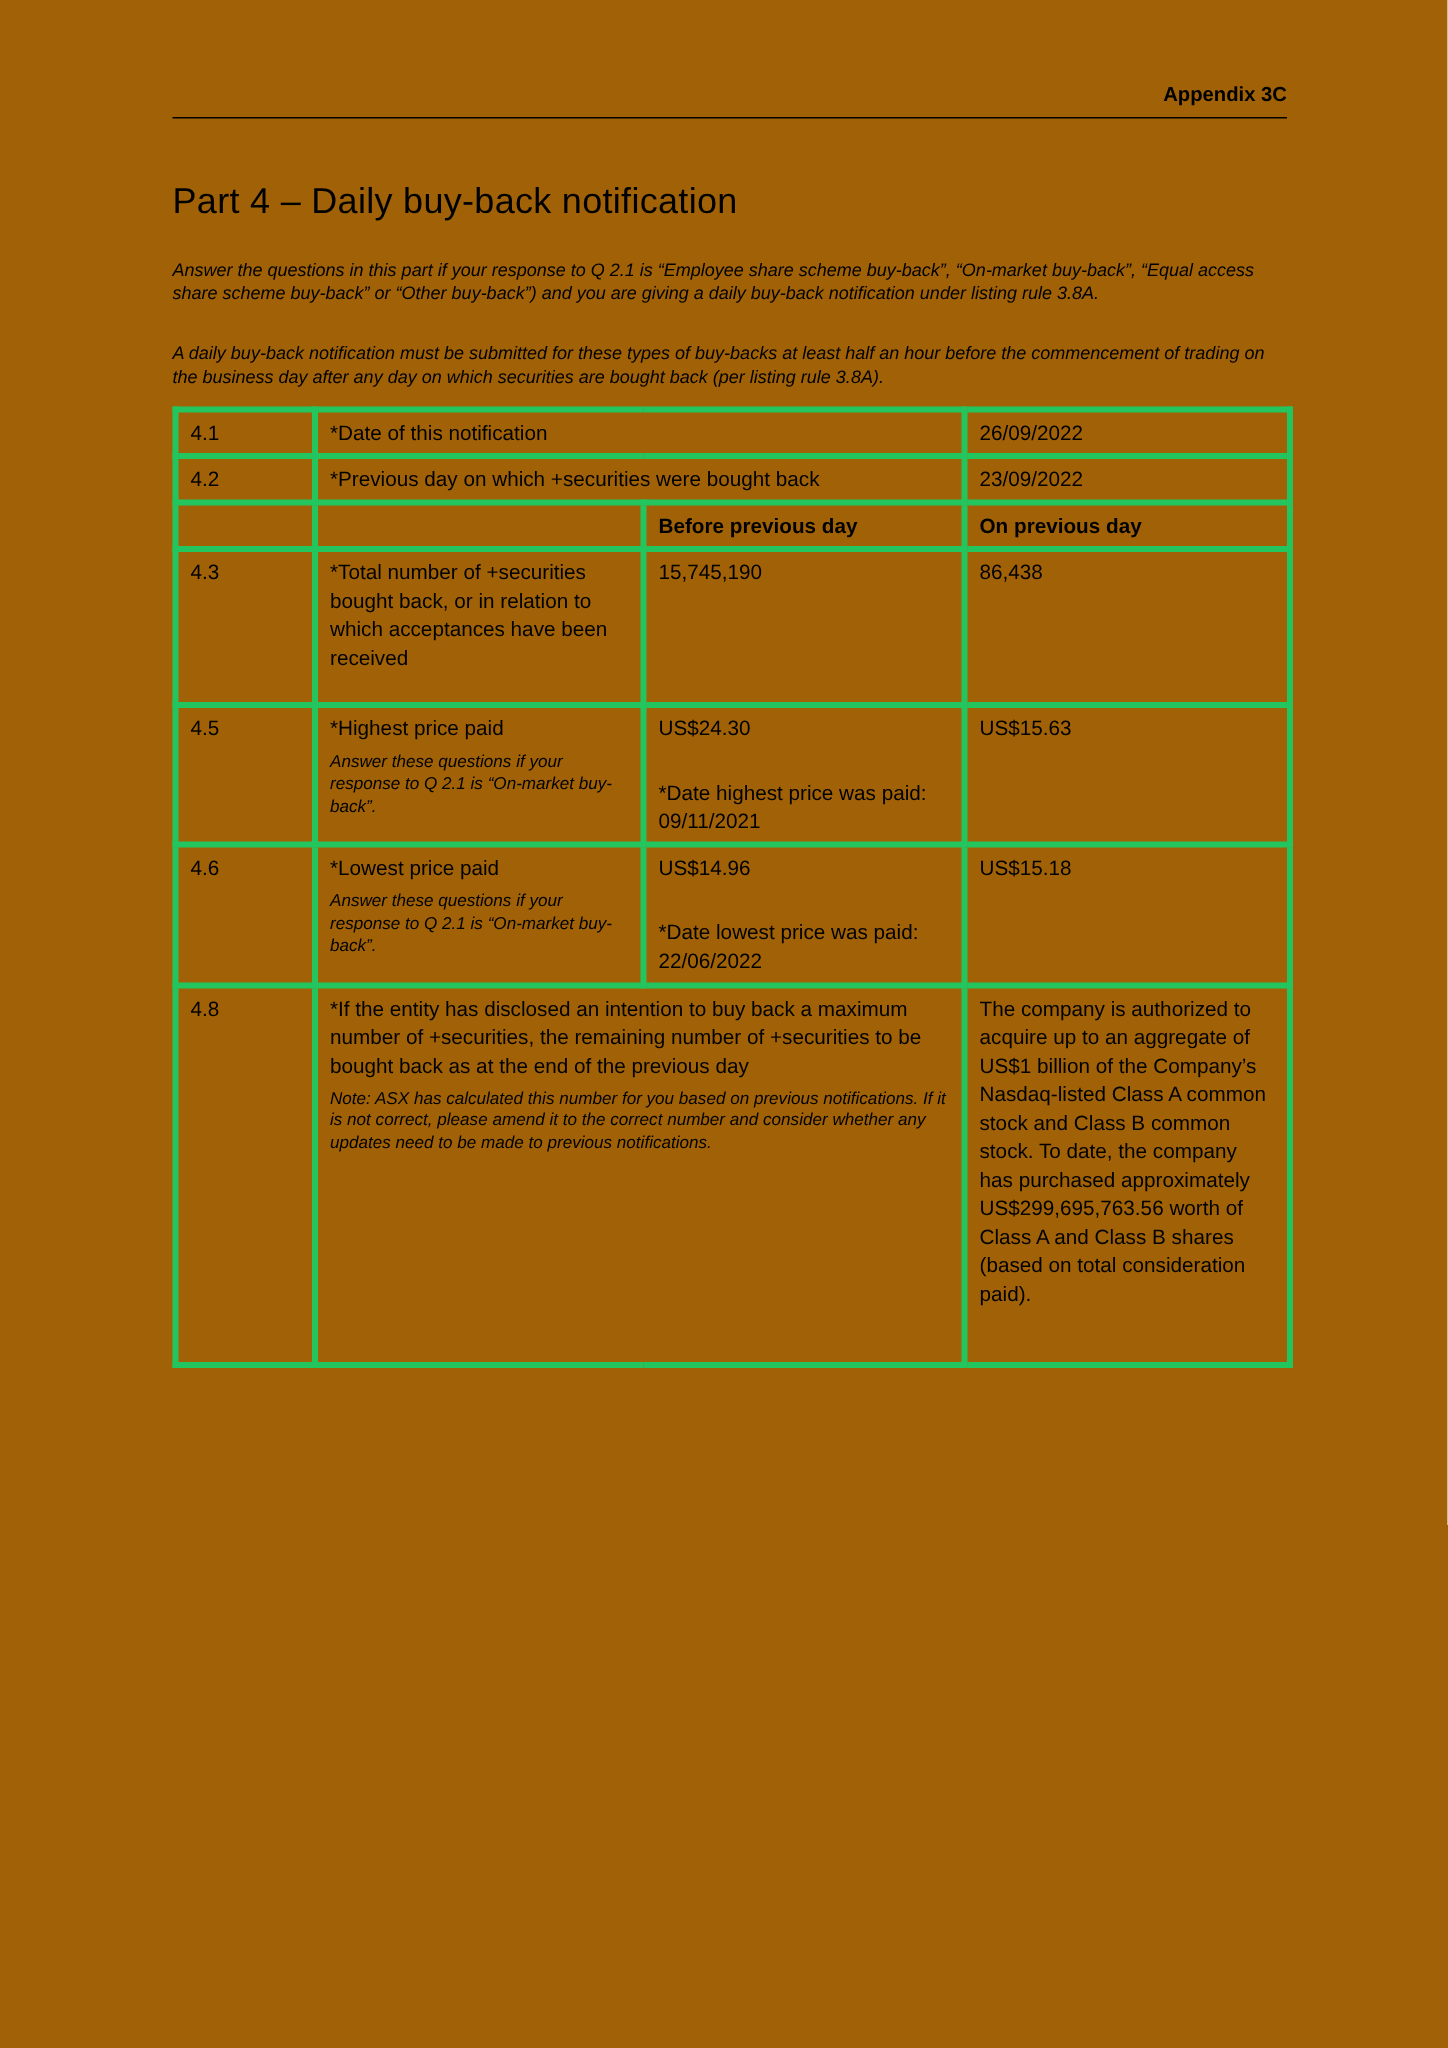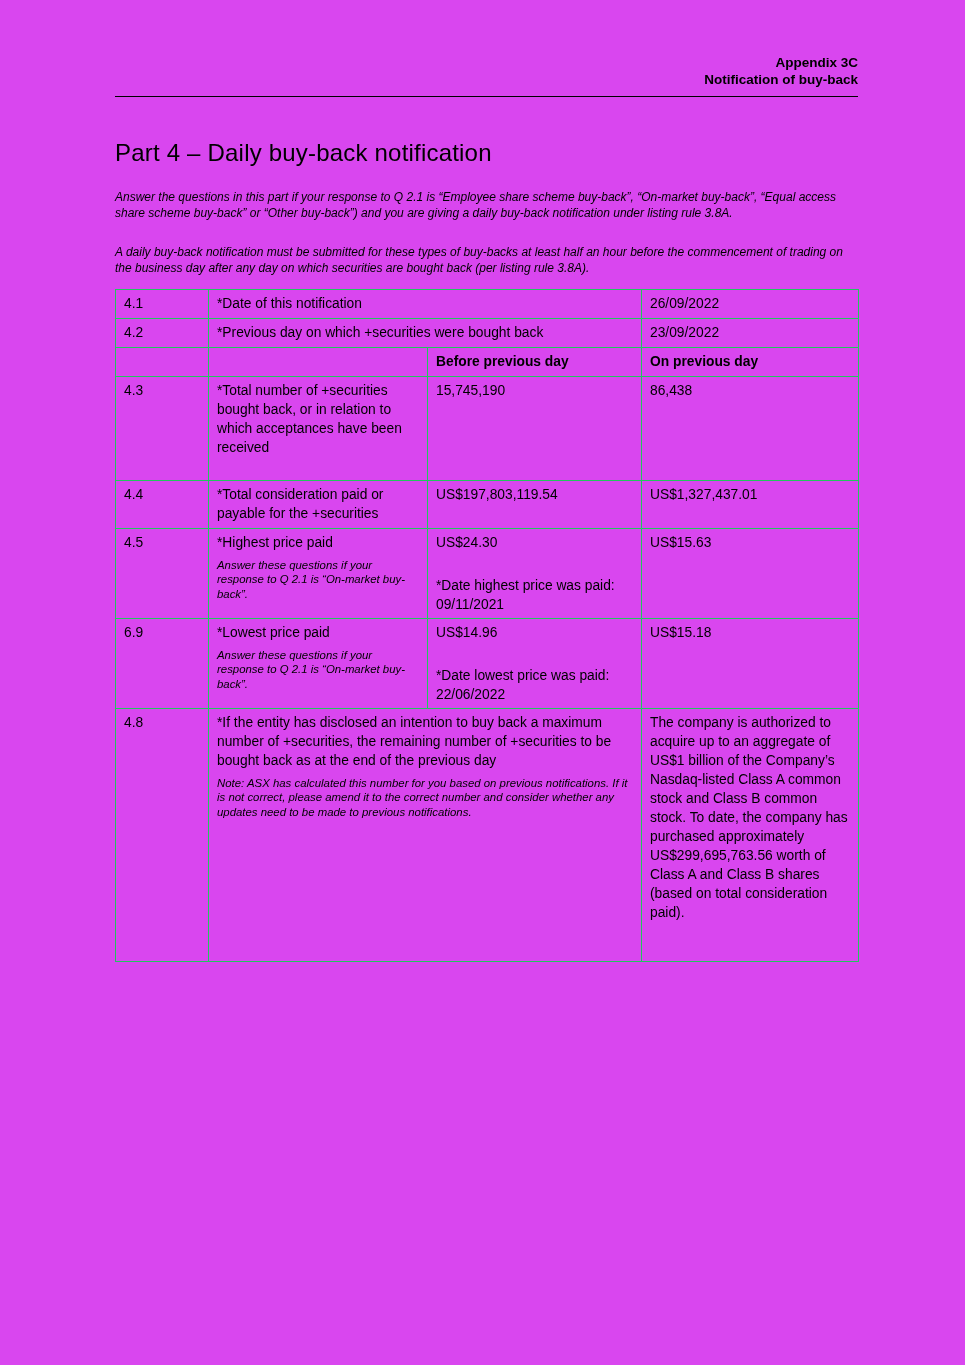--- a/index.html
+++ b/index.html
@@ -5,21 +5,21 @@
   * { margin: 0; padding: 0; box-sizing: border-box; }
   html, body { background: #ffffff; }
   body {
     font-family: "Liberation Sans", "DejaVu Sans", sans-serif;
     color: #000000;
   }
   .page {
     position: relative;
     width: 965px;
     height: 1365px;
-    background: #d946ef;
+    background: #a16207;
     overflow: hidden;
   }
   .content {
     position: absolute;
     left: 115px;
     top: 0;
     width: 743px;
   }
   
   .doc-header {
@@ -52,21 +52,21 @@
   
   table.buyback {
     margin-top: 12px;
     width: 743px;
     border-collapse: collapse;
     table-layout: fixed;
     font-size: 13.8px;
     line-height: 1.38;
   }
   table.buyback td {
-    border: 1px solid #22c55e;
+    border: 4px solid #22c55e;
     vertical-align: top;
     padding: 4px 9px 4px 8px;
   }
   table.buyback { border: 1.5px solid #000000; }
   td.colhead { font-weight: bold; }
   .cell-note {
     margin-top: 6px;
     font-size: 11.4px;
     font-style: italic;
     line-height: 1.28;
@@ -105,21 +105,20 @@
   .footer-date { font-style: italic; }
 </style>
 </head>
 <body>
 
 <div class="page">
   <div class="content">
 
     <div class="doc-header">
       <div>Appendix 3C</div>
-      <div>Notification of buy-back</div>
     </div>
     <div class="header-rule"></div>
 
     <h1 class="title">Part 4 – Daily buy-back notification</h1>
 
     <p class="intro">Answer the questions in this part if your response to Q 2.1 is “Employee share scheme buy-back”, “On-market buy-back”, “Equal access share scheme buy-back” or “Other buy-back”) and you are giving a daily buy-back notification under listing rule 3.8A.</p>
     <p class="intro">A daily buy-back notification must be submitted for these types of buy-backs at least half an hour before the commencement of trading on the business day after any day on which securities are bought back (per listing rule 3.8A).</p>
 
     <table class="buyback">
       <colgroup>
@@ -144,40 +143,34 @@
           <td></td>
           <td class="colhead">Before previous day</td>
           <td class="colhead">On previous day</td>
         </tr>
         <tr class="h104">
           <td>4.3</td>
           <td>*Total number of +securities bought back, or in relation to which acceptances have been received</td>
           <td>15,745,190</td>
           <td>86,438</td>
         </tr>
-        <tr class="h48">
-          <td>4.4</td>
-          <td>*Total consideration paid or payable for the +securities</td>
-          <td>US$197,803,119.54</td>
-          <td>US$1,327,437.01</td>
-        </tr>
         <tr class="h79">
           <td>4.5</td>
           <td>
             <div>*Highest price paid</div>
             <div class="cell-note">Answer these questions if your response to Q 2.1 is “On-market buy-back”.</div>
           </td>
           <td>
             <div>US$24.30</div>
             <div class="cell-sub">*Date highest price was paid: 09/11/2021</div>
           </td>
           <td>US$15.63</td>
         </tr>
         <tr class="h79">
-          <td>6.9</td>
+          <td>4.6</td>
           <td>
             <div>*Lowest price paid</div>
             <div class="cell-note">Answer these questions if your response to Q 2.1 is “On-market buy-back”.</div>
           </td>
           <td>
             <div>US$14.96</div>
             <div class="cell-sub">*Date lowest price was paid: 22/06/2022</div>
           </td>
           <td>US$15.18</td>
         </tr>

